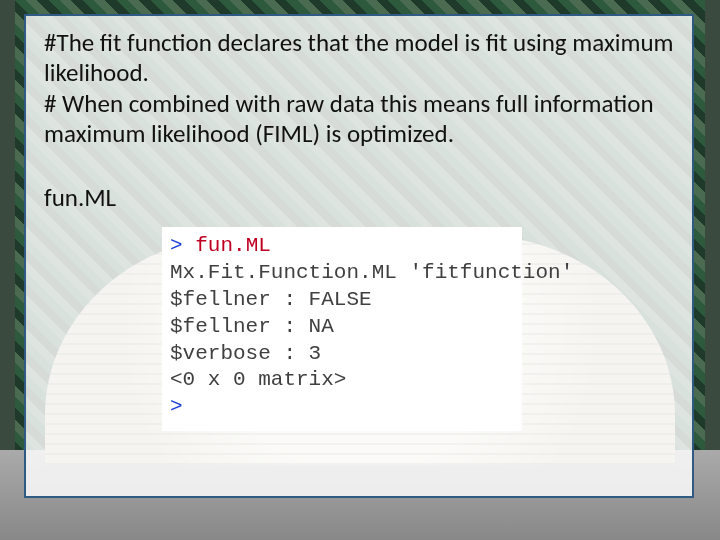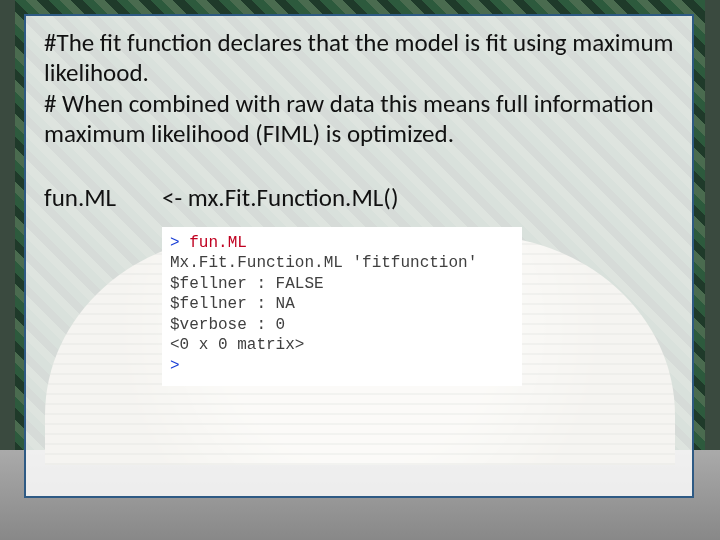--- a/index.html
+++ b/index.html
@@ -59,21 +59,21 @@
   }
   .code-row .lhs { width: 118px; flex: none; }
   .code-row .rhs { }
   .console {
     margin-top: 14px;
     margin-left: 118px;
     width: 360px;
     background: #fff;
     padding: 6px 8px 10px 8px;
     font-family: "Courier New", Courier, monospace;
-    font-size: 16px;
+    font-size: 21px;
     line-height: 1.28;
     color: #000;
   }
   .console .line { white-space: pre; }
   .c-blue { color: #1a3fd6; }
   .c-red  { color: #c00020; }
   .c-black{ color: #404040; }
 </style>
 </head>
 <body>
@@ -82,26 +82,25 @@
 
 <div class="card">
 
   <div class="comment">
     <p>#The fit function declares that the model is fit using maximum likelihood.</p>
     <p># When combined with raw data this means full information maximum likelihood (FIML) is optimized.</p>
   </div>
 
   <div class="code-row">
     <span class="lhs">fun.ML</span>
-    <span class="rhs">&lt;- mx.Fit.Function.ML()</span>
   </div>
 
   <div class="console">
     <div class="line"><span class="c-blue">&gt;</span><span class="c-blue"> </span><span class="c-red">fun.ML</span></div>
     <div class="line c-black">Mx.Fit.Function.ML 'fitfunction'</div>
     <div class="line c-black">$fellner : FALSE</div>
     <div class="line c-black">$fellner : NA</div>
-    <div class="line c-black">$verbose : 0</div>
+    <div class="line c-black">$verbose : 3</div>
     <div class="line c-black">&lt;0 x 0 matrix&gt;</div>
     <div class="line c-blue">&gt;</div>
   </div>
 
 </div>
 
 </body></html>

